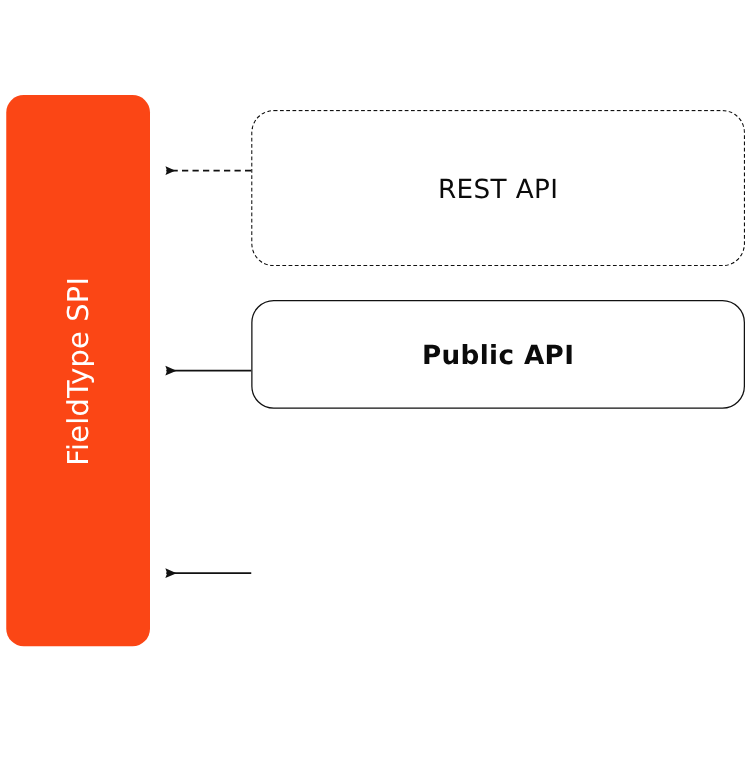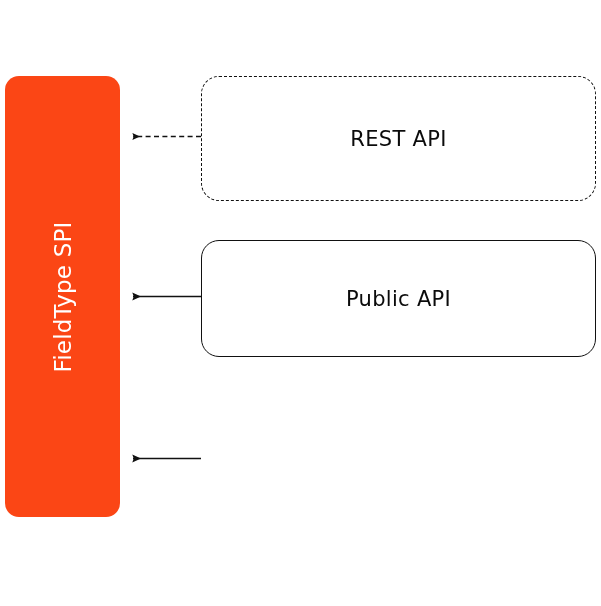--- a/index.html
+++ b/index.html
@@ -64,28 +64,29 @@
     border-radius: 18px;
   }
   .node-box .node-box-label {
     color: #0b0b0b;
     font-size: 21px;
     letter-spacing: 0.3px;
     font-family: "DejaVu Sans", sans-serif;
   }
 
   .node-rest {
-    top: 76px;
+    top: 88px;
     height: 125px;
     border: 1.4px dashed #111111;
   }
   .node-public {
     top: 240px;
-    height: 117px;
+    height: 87px;
     border: 1.3px solid #111111;
+    font-weight: bold;
   }
   .node-persistence {
     top: 397px;
     height: 120px;
     border: 1.3px solid #111111;
   }
 </style>
 </head>
 <body>
 

